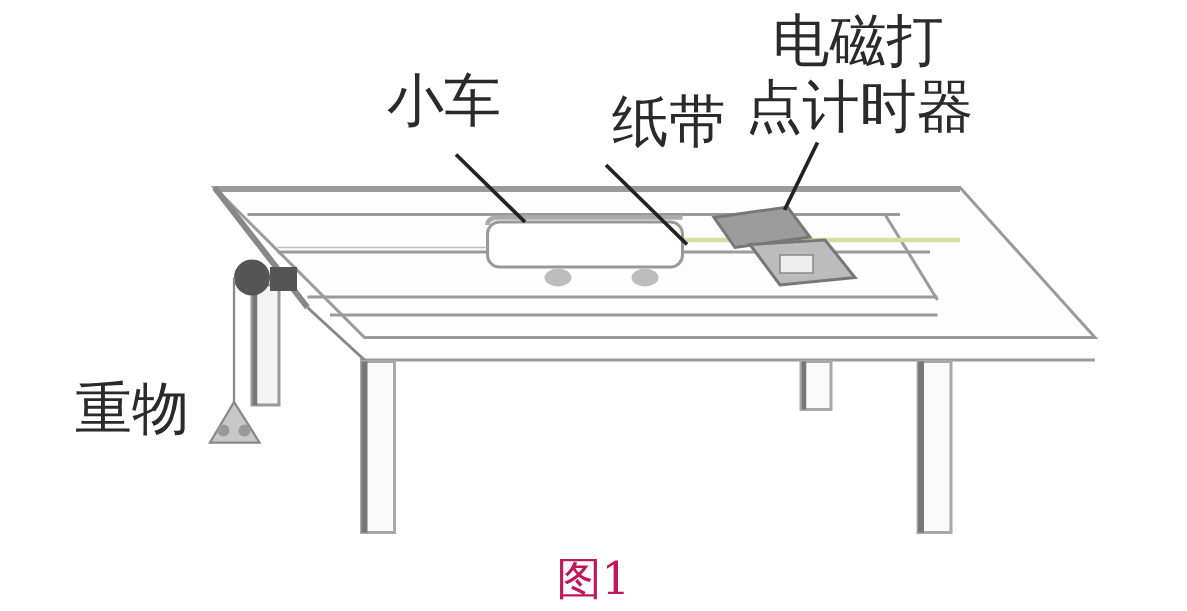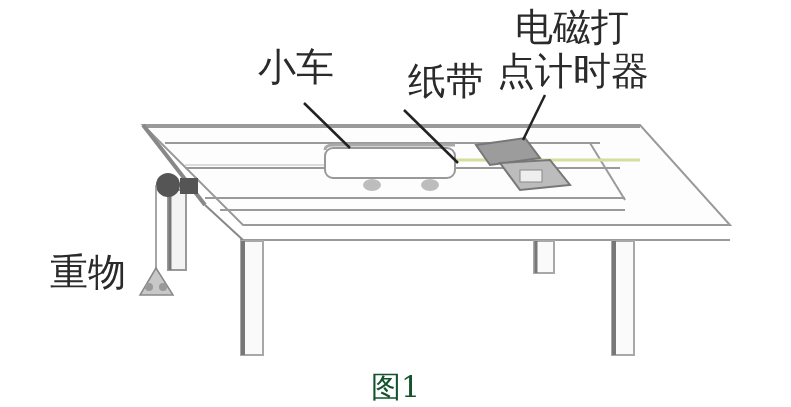--- a/index.html
+++ b/index.html
@@ -1,19 +1,19 @@
 <!DOCTYPE html>
 <html><head>
 <meta charset="utf-8">
 <style>
   html, body { margin: 0; padding: 0; background: #ffffff; }
   body { width: 791px; height: 407px; position: relative; overflow: hidden;
          font-family: "DejaVu Sans", "Liberation Sans", sans-serif; }
   .label { position: absolute; color: #2a2a2a; font-size: 38px; line-height: 1; white-space: nowrap; }
-  .caption { position: absolute; color: #14532d; font-size: 30px; line-height: 1;
+  .caption { position: absolute; color: #be185d; font-size: 30px; line-height: 1;
              font-family: "DejaVu Serif", "Liberation Serif", serif; }
   svg.scene { position: absolute; left: 0; top: 0; }
 </style>
 </head>
 <body>
 
 <svg class="scene" width="791" height="407" viewBox="0 0 791 407">
   <g fill="none" stroke="#9a9a9a" stroke-width="2">
 
     <polygon points="143,125 640,125 730,225 243,225" fill="#fdfdfd"></polygon>

